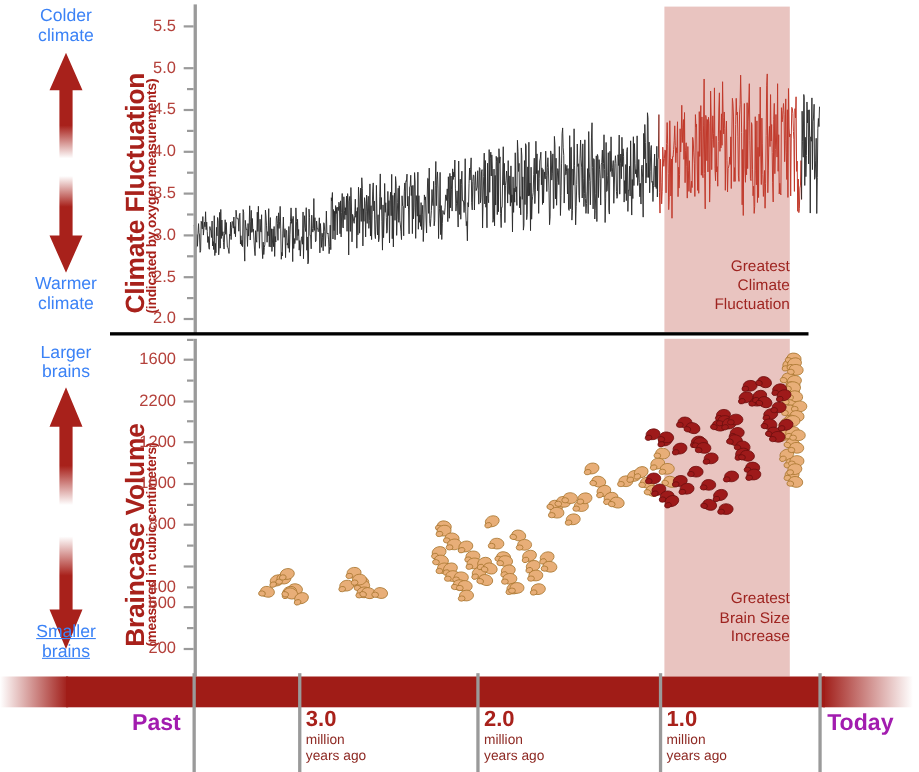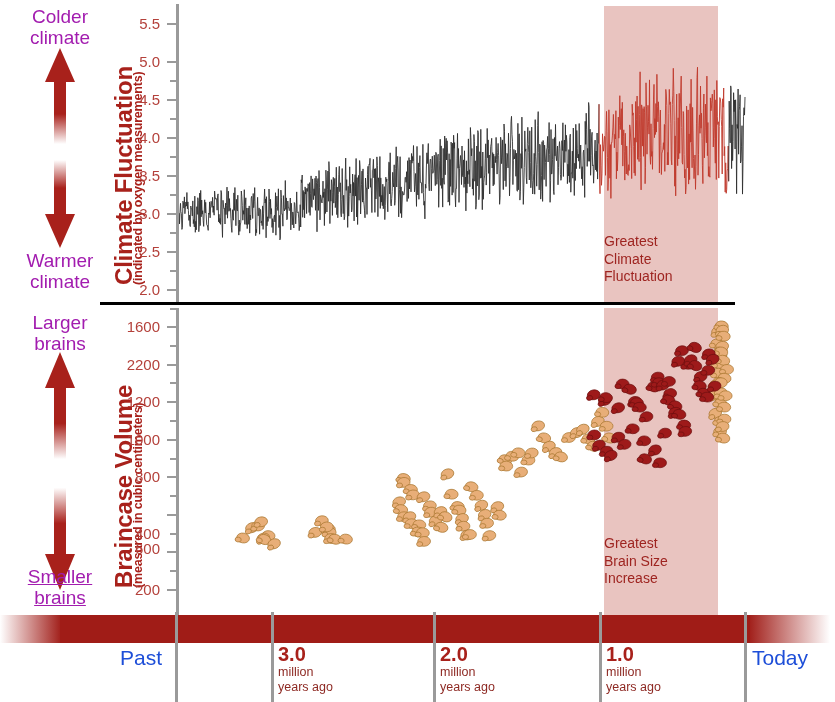--- a/index.html
+++ b/index.html
@@ -13,23 +13,23 @@
     position: relative;
     overflow: hidden;
   }
   #stage { position: absolute; left: 0; top: 0; width: 835px; height: 702px; }
 
   
   .endcap {
     position: absolute;
     width: 112px;
     text-align: center;
-    font-size: 19px;
+    font-size: 16px;
     line-height: 1.12;
-    color: #a21caf;
+    color: #3b82f6;
     font-family: "Liberation Sans", sans-serif;
   }
   .arrow-wrap { position: absolute; width: 40px; }
   .arrow-wrap svg { display: block; }
 
   .vtitle {
     position: absolute;
     transform-origin: 0 0;
     white-space: nowrap;
     color: #A8211B;
@@ -67,21 +67,21 @@
     height: 3px;
   }
 
   
   .band {
     position: absolute;
     background: #E9C4C0;
   }
   .band-note {
     position: absolute;
-    text-align: left;
+    text-align: right;
     color: #9E2420;
     font-size: 14px;
     line-height: 1.25;
     width: 114px;
   }
 
   
   .plot { position: absolute; }
   .plot svg { display: block; }
 
@@ -110,23 +110,23 @@
   .tl-label .big {
     font-size: 20px; font-weight: bold; line-height: 1.05;
     display: block;
   }
   .tl-label .small {
     font-size: 12.5px; line-height: 1.2; display: block;
     color: #8e2a24;
   }
   .tl-edge {
     position: absolute;
-    color: #1d4ed8;
+    color: #a21caf;
     font-size: 21px;
-    font-weight: normal;
+    font-weight: bold;
   }
 </style>
 </head>
 <body>
 
 <div id="stage">
 
   <div class="endcap" style="left:4px; top:6px;">
     <span>Colder</span><br>
     <span>climate</span>

